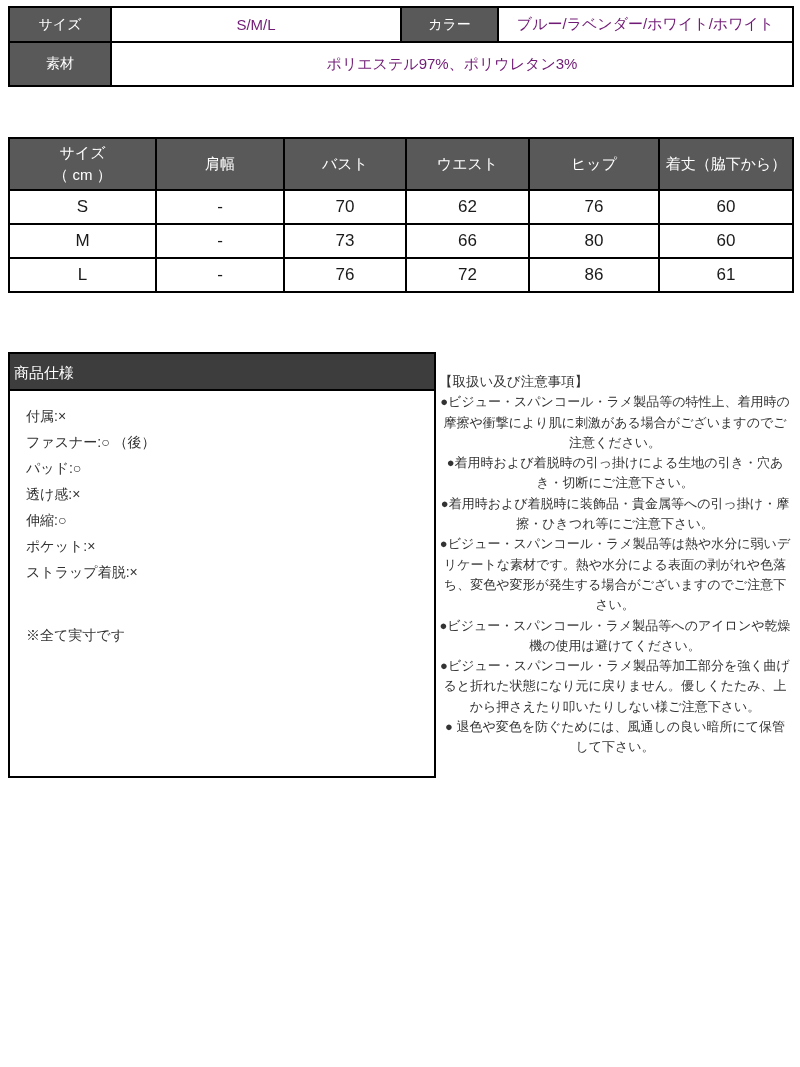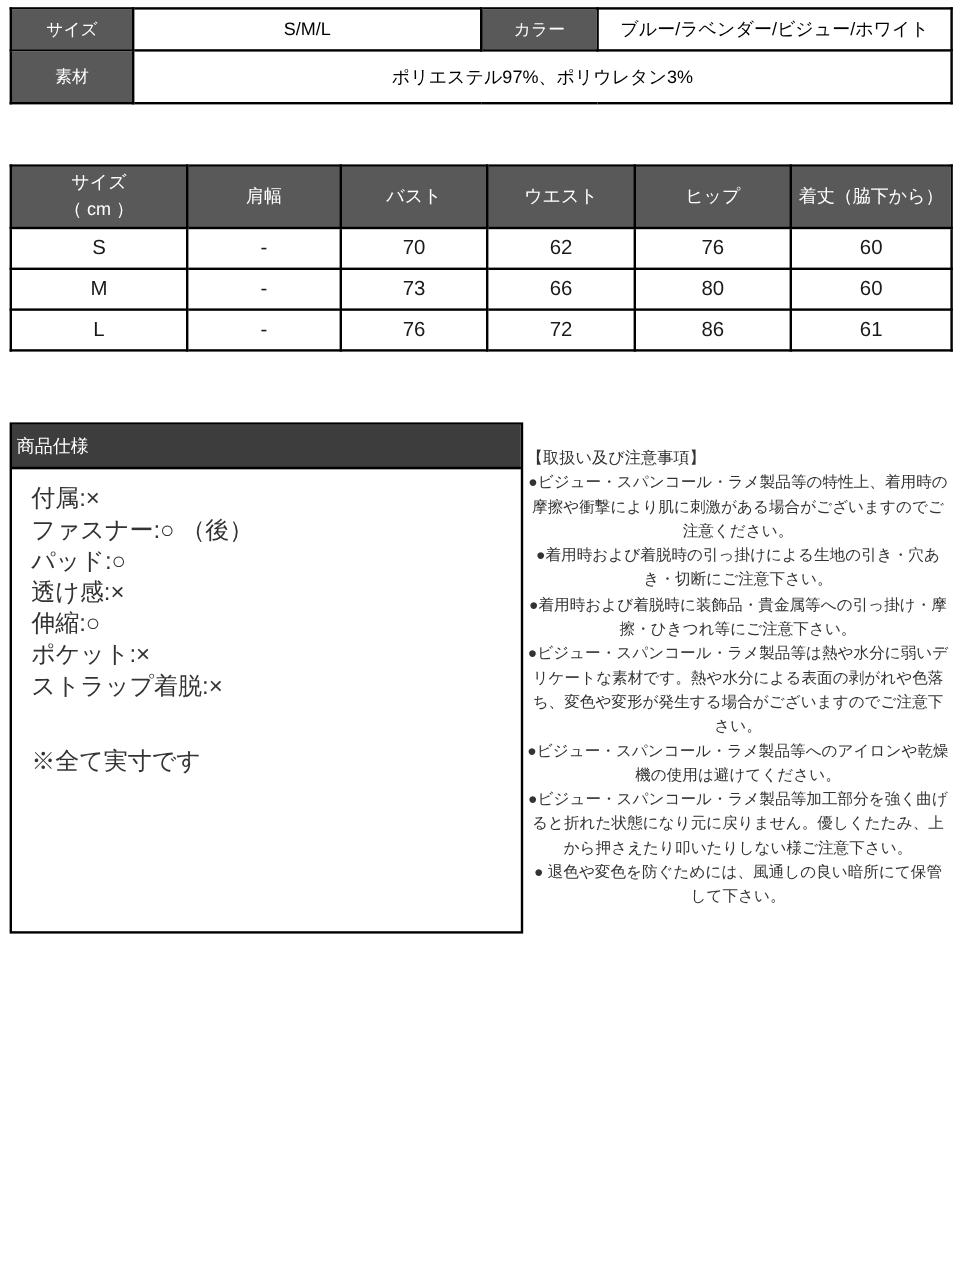--- a/index.html
+++ b/index.html
@@ -14,21 +14,21 @@
   }
   table { border-collapse: collapse; table-layout: fixed; }
   th, td { border: 2px solid #000000; overflow: hidden; }
 
   
   .attr-table { position: absolute; left: 8px; top: 6px; width: 784px; }
   .attr-table th {
     background: #595959; color: #ffffff;
     font-weight: normal; font-size: 14px; text-align: center;
   }
-  .attr-table td { text-align: center; font-size: 15px; color: #000000; }
+  .attr-table td { text-align: center; font-size: 15px; color: #701a75; }
   .attr-row-1 { height: 35px; }
   .attr-row-2 { height: 44px; }
 
   
   .meas-table { position: absolute; left: 8px; top: 137px; width: 784px; }
   .meas-table th {
     background: #595959; color: #ffffff;
     font-weight: normal; font-size: 15px; text-align: center;
     line-height: 22px;
   }
@@ -40,21 +40,21 @@
   .spec-panel {
     position: absolute; left: 8px; top: 352px;
     width: 428px; height: 426px;
     border: 2px solid #000000; background: #ffffff;
   }
   .spec-header {
     height: 37px; background: #3d3d3d; color: #ffffff;
     font-size: 15px; line-height: 37px; padding-left: 4px;
     border-bottom: 2px solid #000000;
   }
-  .spec-body { padding: 12px 16px; font-size: 20px; color: #333333; }
+  .spec-body { padding: 12px 16px; font-size: 14px; color: #333333; }
   .spec-item { line-height: 26px; }
   .spec-note { line-height: 26px; margin-top: 37px; }
 
   
   .care-notes {
     position: absolute; left: 439px; top: 372px; width: 352px;
     font-size: 13px; line-height: 20.3px; color: #333333;
   }
   .care-title { font-weight: normal; font-size: 13.5px; }
   .care-item { text-align: center; }
@@ -69,21 +69,21 @@
       <col style="width:102px">
         <col style="width:290px">
         <col style="width:97px">
         <col style="width:295px">
     </colgroup>
     <tbody>
         <tr class="attr-row-1">
       <th>サイズ</th>
       <td>S/M/L</td>
       <th>カラー</th>
-      <td>ブルー/ラベンダー/ビジュー/ホワイト</td>
+      <td>ブルー/ラベンダー/ホワイト/ホワイト</td>
     </tr>
     <tr class="attr-row-2">
       <th>素材</th>
       <td colspan="3">ポリエステル97%、ポリウレタン3%</td>
     </tr>
   </tbody>
     </table>
 
   <table class="meas-table">
     <colgroup>

